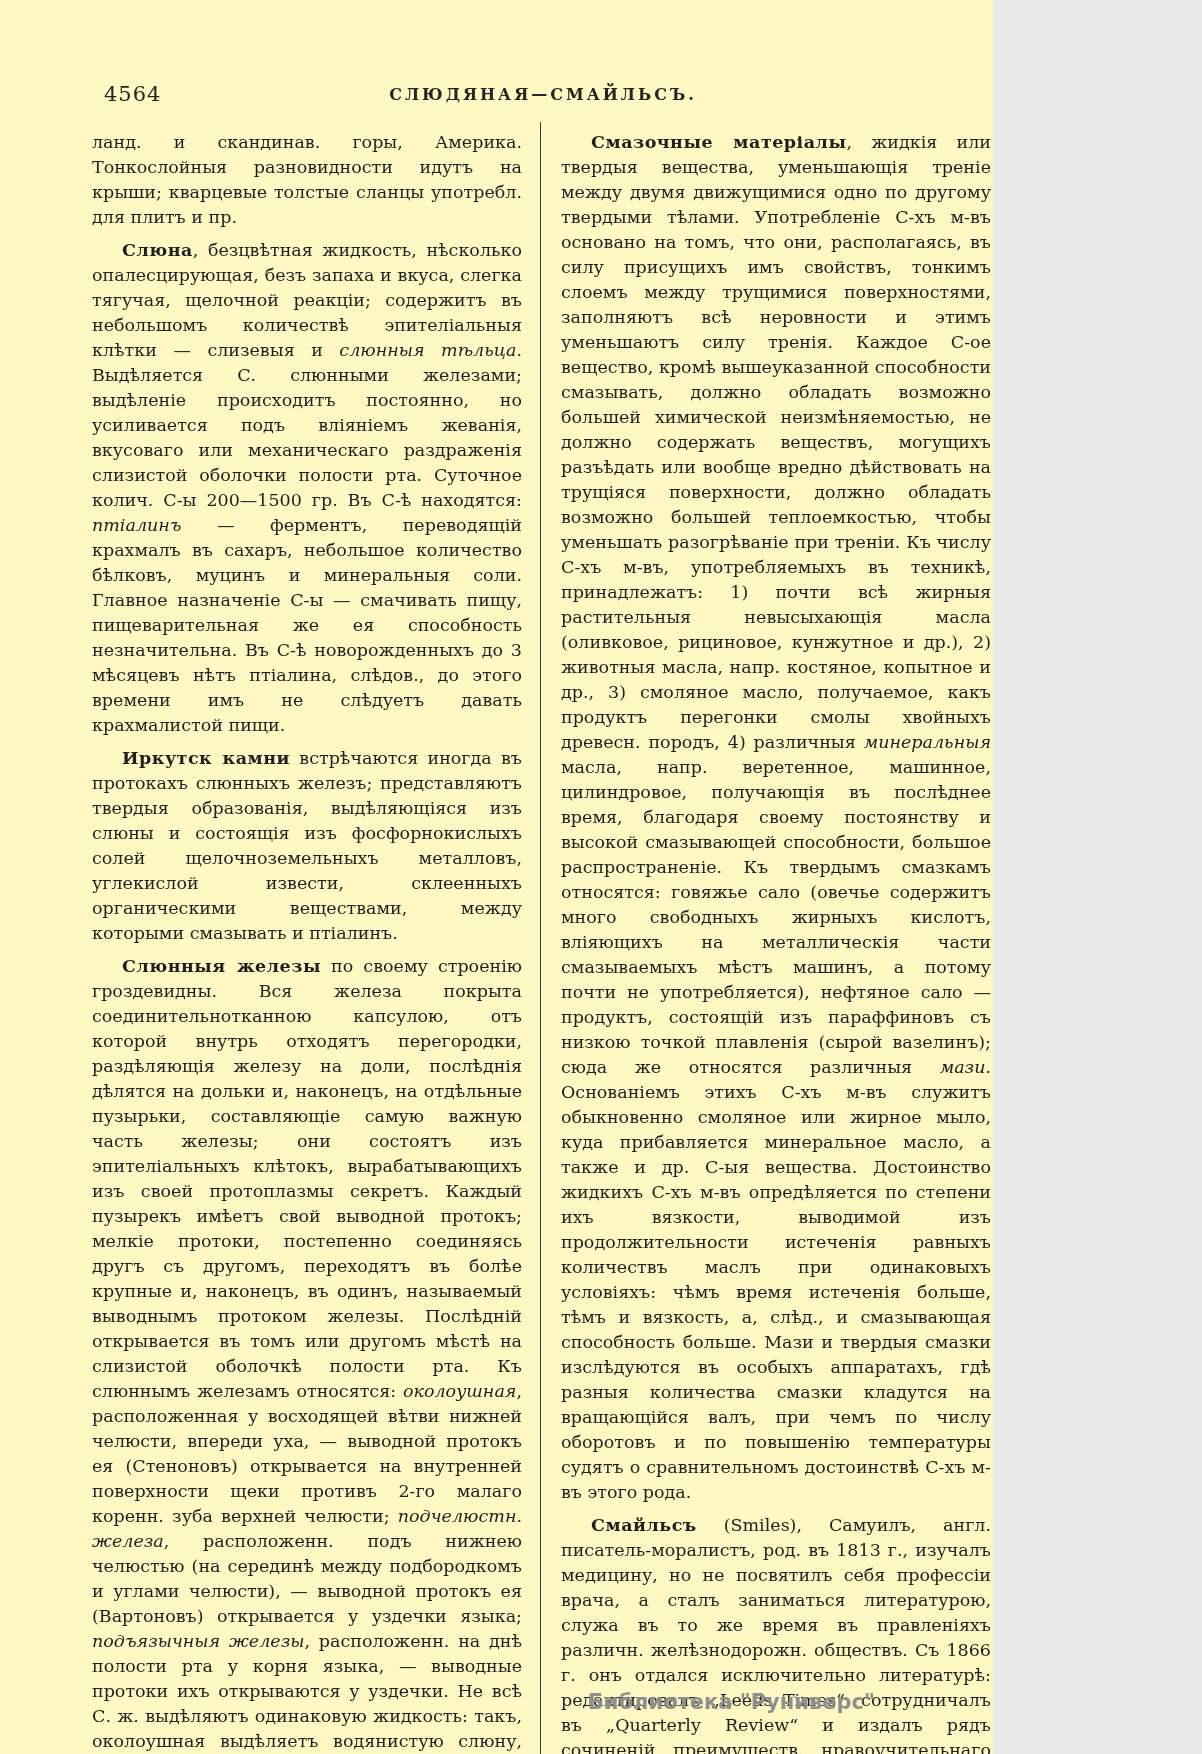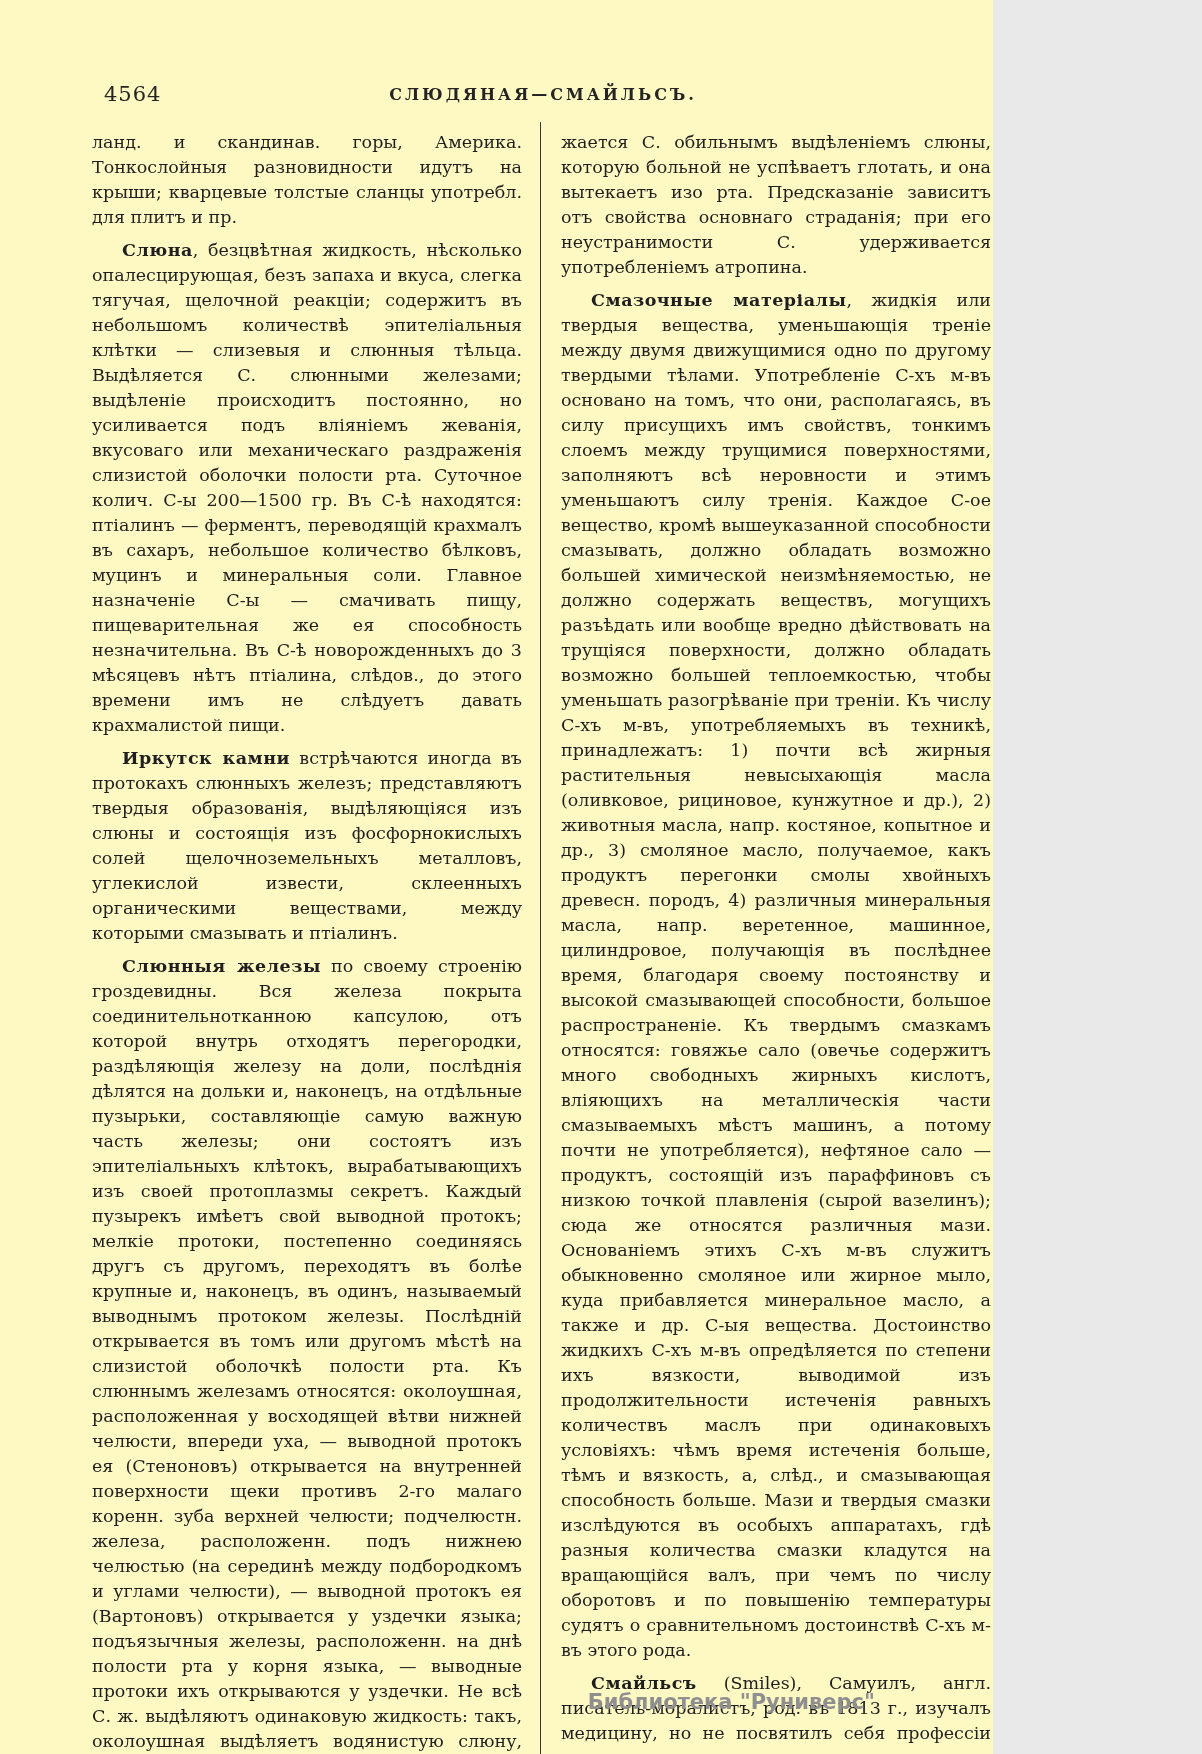--- a/index.html
+++ b/index.html
@@ -58,21 +58,21 @@
   .col-left { padding-right: 10px; }
   .col-right { padding-left: 12px; }
   .divider {
     width: 1px;
     background: #3a3a3a;
     align-self: stretch;
   }
   .para { margin: 8px; }
   .para.indent { text-indent: 30px; }
   .b { font-weight: 700; letter-spacing: 0.5px; }
-  .i { }
+  .i { font-style: italic; }
   .watermark {
     position: absolute;
     right: 118px;
     top: 1690px;
     font-family: "DejaVu Sans", sans-serif;
     font-size: 21px;
     font-weight: 700;
     color: #8f8f8f;
   }
 </style>
@@ -88,21 +88,20 @@
 
   <div class="columns">
     <div class="col col-left">
         <div class="para"><span class="n">ланд. и скандинав. горы, Америка. Тонкослойныя разновидности идутъ на крыши; кварцевые толстые сланцы употребл. для плитъ и пр.</span></div>
         <div class="para indent"><span class="b">Слюна</span><span class="n">, безцвѣтная жидкость, нѣсколько опалесцирующая, безъ запаха и вкуса, слегка тягучая, щелочной реакціи; содержитъ въ небольшомъ количествѣ эпителіальныя клѣтки — слизевыя и </span><span class="i">слюнныя тѣльца</span><span class="n">. Выдѣляется С. слюнными железами; выдѣленіе происходитъ постоянно, но усиливается подъ вліяніемъ жеванія, вкусоваго или механическаго раздраженія слизистой оболочки полости рта. Суточное колич. С-ы 200—1500 гр. Въ С-ѣ находятся: </span><span class="i">птіалинъ</span><span class="n"> — ферментъ, переводящій крахмалъ въ сахаръ, небольшое количество бѣлковъ, муцинъ и минеральныя соли. Главное назначеніе С-ы — смачивать пищу, пищеварительная же ея способность незначительна. Въ С-ѣ новорожденныхъ до 3 мѣсяцевъ нѣтъ птіалина, слѣдов., до этого времени имъ не слѣдуетъ давать крахмалистой пищи.</span></div>
         <div class="para indent"><span class="b">Иркутск камни</span><span class="n"> встрѣчаются иногда въ протокахъ слюнныхъ железъ; представляютъ твердыя образованія, выдѣляющіяся изъ слюны и состоящія изъ фосфорнокислыхъ солей щелочноземельныхъ металловъ, углекислой извести, склеенныхъ органическими веществами, между которыми смазывать и птіалинъ.</span></div>
         <div class="para indent"><span class="b">Слюнныя железы</span><span class="n"> по своему строенію гроздевидны. Вся железа покрыта соединительнотканною капсулою, отъ которой внутрь отходятъ перегородки, раздѣляющія железу на доли, послѣднія дѣлятся на дольки и, наконецъ, на отдѣльные пузырьки, составляющіе самую важную часть железы; они состоятъ изъ эпителіальныхъ клѣтокъ, вырабатывающихъ изъ своей протоплазмы секретъ. Каждый пузырекъ имѣетъ свой выводной протокъ; мелкіе протоки, постепенно соединяясь другъ съ другомъ, переходятъ въ болѣе крупные и, наконецъ, въ одинъ, называемый выводнымъ протоком железы. Послѣдній открывается въ томъ или другомъ мѣстѣ на слизистой оболочкѣ полости рта. Къ слюннымъ железамъ относятся: </span><span class="i">околоушная</span><span class="n">, расположенная у восходящей вѣтви нижней челюсти, впереди уха, — выводной протокъ ея (Стеноновъ) открывается на внутренней поверхности щеки противъ 2-го малаго коренн. зуба верхней челюсти; </span><span class="i">подчелюстн. железа</span><span class="n">, расположенн. подъ нижнею челюстью (на серединѣ между подбородкомъ и углами челюсти), — выводной протокъ ея (Вартоновъ) открывается у уздечки языка; </span><span class="i">подъязычныя железы</span><span class="n">, расположенн. на днѣ полости рта у корня языка, — выводные протоки ихъ открываются у уздечки. Не всѣ С. ж. выдѣляютъ одинаковую жидкость: такъ, околоушная выдѣляетъ водянистую слюну, подчелюстная и подъязычная — смѣшанную, состоящую изъ слизистой и водянистой жидкости.</span></div>
       </div>
     <div class="divider"></div>
     <div class="col col-right">
-        <div class="para"><span class="n">жается С. обильнымъ выдѣленіемъ слюны, которую больной не успѣваетъ глотать, и она вытекаетъ изо рта. Предсказаніе зависитъ отъ свойства основнаго страданія; при его неустранимости С. удерживается употребленіемъ атропина.</span></div>
         <div class="para indent"><span class="b">Смазочные матеріалы</span><span class="n">, жидкія или твердыя вещества, уменьшающія треніе между двумя движущимися одно по другому твердыми тѣлами. Употребленіе С-хъ м-въ основано на томъ, что они, располагаясь, въ силу присущихъ имъ свойствъ, тонкимъ слоемъ между трущимися поверхностями, заполняютъ всѣ неровности и этимъ уменьшаютъ силу тренія. Каждое С-ое вещество, кромѣ вышеуказанной способности смазывать, должно обладать возможно большей химической неизмѣняемостью, не должно содержать веществъ, могущихъ разъѣдать или вообще вредно дѣйствовать на трущіяся поверхности, должно обладать возможно большей теплоемкостью, чтобы уменьшать разогрѣваніе при треніи. Къ числу С-хъ м-въ, употребляемыхъ въ техникѣ, принадлежатъ: 1) почти всѣ жирныя растительныя невысыхающія масла (оливковое, рициновое, кунжутное и др.), 2) животныя масла, напр. костяное, копытное и др., 3) смоляное масло, получаемое, какъ продуктъ перегонки смолы хвойныхъ древесн. породъ, 4) различныя </span><span class="i">минеральныя</span><span class="n"> масла, напр. веретенное, машинное, цилиндровое, получающія въ послѣднее время, благодаря своему постоянству и высокой смазывающей способности, большое распространеніе. Къ твердымъ смазкамъ относятся: говяжье сало (овечье содержитъ много свободныхъ жирныхъ кислотъ, вліяющихъ на металлическія части смазываемыхъ мѣстъ машинъ, а потому почти не употребляется), нефтяное сало — продуктъ, состоящій изъ параффиновъ съ низкою точкой плавленія (сырой вазелинъ); сюда же относятся различныя </span><span class="i">мази</span><span class="n">. Основаніемъ этихъ С-хъ м-въ служитъ обыкновенно смоляное или жирное мыло, куда прибавляется минеральное масло, а также и др. С-ыя вещества. Достоинство жидкихъ С-хъ м-въ опредѣляется по степени ихъ вязкости, выводимой изъ продолжительности истеченія равныхъ количествъ маслъ при одинаковыхъ условіяхъ: чѣмъ время истеченія больше, тѣмъ и вязкость, а, слѣд., и смазывающая способность больше. Мази и твердыя смазки изслѣдуются въ особыхъ аппаратахъ, гдѣ разныя количества смазки кладутся на вращающійся валъ, при чемъ по числу оборотовъ и по повышенію температуры судятъ о сравнительномъ достоинствѣ С-хъ м-въ этого рода.</span></div>
         <div class="para indent"><span class="b">Смайльсъ</span><span class="n"> (Smiles), Самуилъ, англ. писатель-моралистъ, род. въ 1813 г., изучалъ медицину, но не посвятилъ себя профессіи врача, а сталъ заниматься литературою, служа въ то же время въ правленіяхъ различн. желѣзнодорожн. обществъ. Съ 1866 г. онъ отдался исключительно литературѣ: редактировалъ „Leeds Times“, сотрудничалъ въ „Quarterly Review“ и издалъ рядъ сочиненій преимуществ. нравоучительнаго характера, пріобрѣтшихъ чрезвычайную популярность какъ въ Англіи, такъ и въ остальной Европѣ и въ Америкѣ: „Self-help“ („Самодѣятельность“), „Character“ („Характеръ“), „Thrift“ („Бережливость“), „Duty“ („Долгъ“), „Life of George Stephenson“ („Жизнь Георга Стефенсона“) и др. С. стремится здѣсь привить читателю свои этическіе взгляды подборомъ соотвѣтственн. фактовъ</span></div>
       </div>
   </div>
 
   <div class="watermark">Библиотека "Руниверс"</div>
 
 </div>
 
 </body></html>

